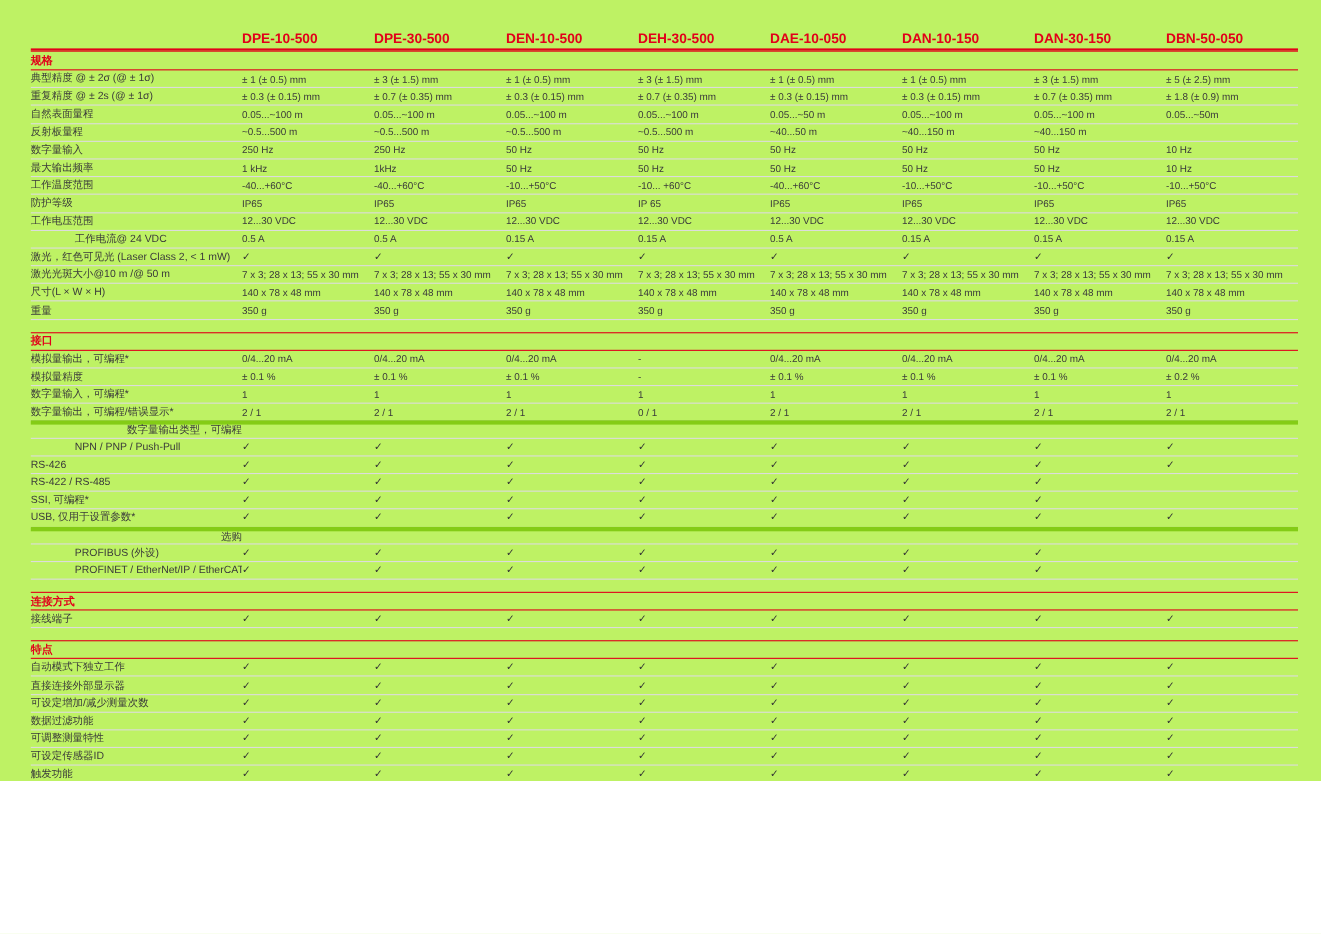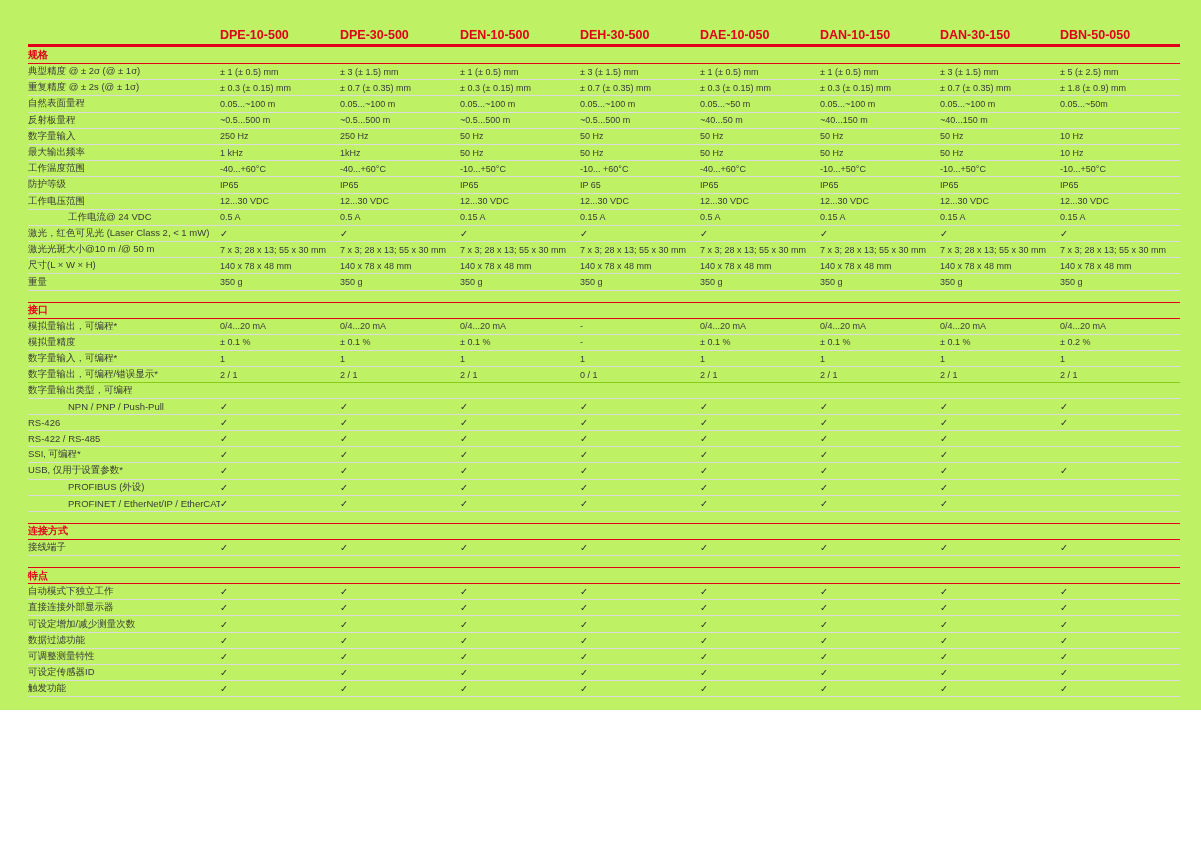--- a/index.html
+++ b/index.html
@@ -16,21 +16,21 @@
   .order-row { height:17px; }
   .order-label { color:#e2001a; font-weight:bold; font-size:10px; }
   .order-no { color:#e5493c; font-size:9px; }
   .section { }
   .section + .section { margin-top:11px; }
   .section-head { border-top:1px solid #e2001a; border-bottom:1px solid #e2001a; height:17px; display:flex; align-items:center; }
   .section:first-of-type .section-head { border-top:none; } 
   .order-rule { height:1px; background:#e2001a; }
   .section-title { color:#e2001a; font-weight:bold; font-size:10px; }
   .row { height:16.2px; border-bottom:1px solid #dcdcdc; }
-  .row.subheader { margin-top:-1px; border-top:1px solid #84cc16; }
+  .row.subheader { margin-top:-1px; border-top:4px solid #84cc16;text-align:right; }
   .row-label { font-size:9.5px; color:#3a3a3a; white-space:nowrap; overflow:hidden; }
   .row-label.indent { padding-left:40px; }
   .cell { font-size:9px; color:#3a3a3a; white-space:nowrap; padding-right:4px; }
   .check { font-size:9.5px; color:#333333; }
 </style>
 </head>
 <body>
 
 <div id="page">
   <div id="table">
@@ -313,20 +313,31 @@
           <div class="row-label">USB, 仅用于设置参数*</div>
           <div class="cell"><span class="check">✓</span></div>
           <div class="cell"><span class="check">✓</span></div>
           <div class="cell"><span class="check">✓</span></div>
           <div class="cell"><span class="check">✓</span></div>
           <div class="cell"><span class="check">✓</span></div>
           <div class="cell"><span class="check">✓</span></div>
           <div class="cell"><span class="check">✓</span></div>
           <div class="cell"><span class="check">✓</span></div>
         </div>
+        <div class="grid row subheader">
+          <div class="row-label">选购</div>
+          <div class="cell"></div>
+          <div class="cell"></div>
+          <div class="cell"></div>
+          <div class="cell"></div>
+          <div class="cell"></div>
+          <div class="cell"></div>
+          <div class="cell"></div>
+          <div class="cell"></div>
+        </div>
         <div class="grid row">
           <div class="row-label indent">PROFIBUS (外设)</div>
           <div class="cell"><span class="check">✓</span></div>
           <div class="cell"><span class="check">✓</span></div>
           <div class="cell"><span class="check">✓</span></div>
           <div class="cell"><span class="check">✓</span></div>
           <div class="cell"><span class="check">✓</span></div>
           <div class="cell"><span class="check">✓</span></div>
           <div class="cell"><span class="check">✓</span></div>
           <div class="cell"></div>

